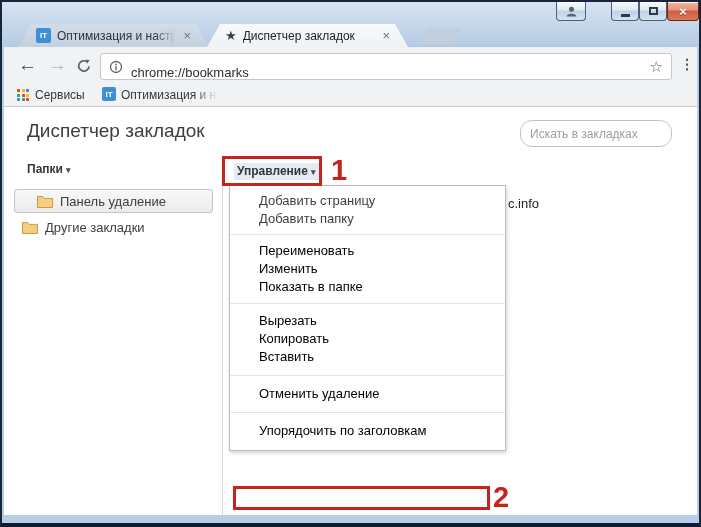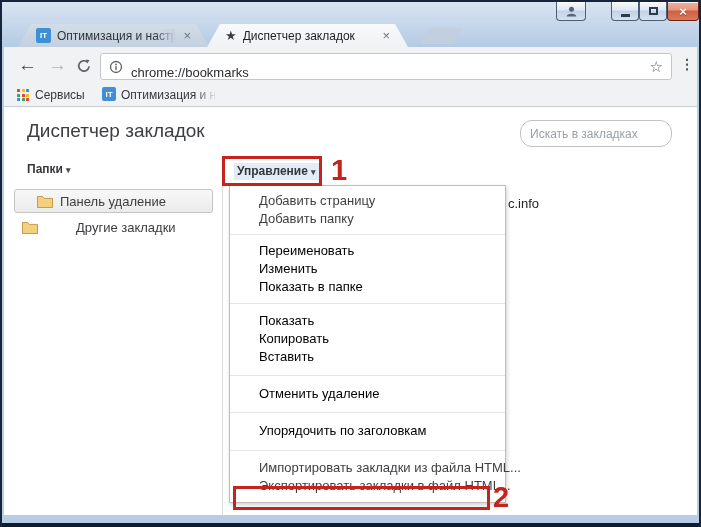--- a/index.html
+++ b/index.html
@@ -110,21 +110,21 @@
   .sidebar-divider { position:absolute; left:218px; top:78px; bottom:0; width:1px; background:#dadada; }
 
   .sidebar-item-selected {
     position:absolute; left:10px; top:82px; width:199px; height:24px;
     background:linear-gradient(#f8f8f8, #ebebeb); border:1px solid #c4c4c4; border-radius:3px;
     display:flex; align-items:center; padding-left:22px; font-size:13px; color:#3b3d40;
   }
   .sidebar-item-selected .folder-svg, .sidebar-item-plain .folder-svg { margin-right:7px; flex:0 0 auto; }
   .sidebar-item-plain {
     position:absolute; left:18px; top:108px; width:190px; height:24px;
-    display:flex; align-items:center; font-size:13px; color:#3b3d40;gap:31px;
+    display:flex; align-items:center; font-size:13px; color:#3b3d40;
   }
 
   .partial-bookmark { position:absolute; left:504px; top:89px; font-size:13px; color:#232527; }
 
   
   .dropdown-menu {
     position:absolute; left:225px; top:78px; width:277px;
     background:#fff; border:1px solid #bdbdbd;
     box-shadow: 1px 2px 4px rgba(0,0,0,.18);
     z-index:5;
@@ -254,33 +254,29 @@
       <div class="menu-group g1">
         <div class="menu-item">Добавить страницу</div>
         <div class="menu-item">Добавить папку</div>
       </div>
       <div class="menu-group g2">
         <div class="menu-item disabled">Переименовать</div>
         <div class="menu-item disabled">Изменить</div>
         <div class="menu-item disabled">Показать в папке</div>
       </div>
       <div class="menu-group g3">
-        <div class="menu-item disabled">Показать</div>
+        <div class="menu-item disabled">Вырезать</div>
         <div class="menu-item disabled">Копировать</div>
         <div class="menu-item disabled">Вставить</div>
       </div>
       <div class="menu-group g4">
         <div class="menu-item disabled">Отменить удаление</div>
       </div>
       <div class="menu-group g5">
         <div class="menu-item disabled">Упорядочить по заголовкам</div>
-      </div>
-      <div class="menu-group g6">
-        <div class="menu-item">Импортировать закладки из файла HTML...</div>
-        <div class="menu-item">Экспортировать закладки в файл HTML...</div>
       </div>
     </div>
 
     <div class="anno-box box1"></div>
     <div class="anno-digit d1">1</div>
     <div class="anno-box box2"></div>
     <div class="anno-digit d2">2</div>
   </div>
 
 </div>

